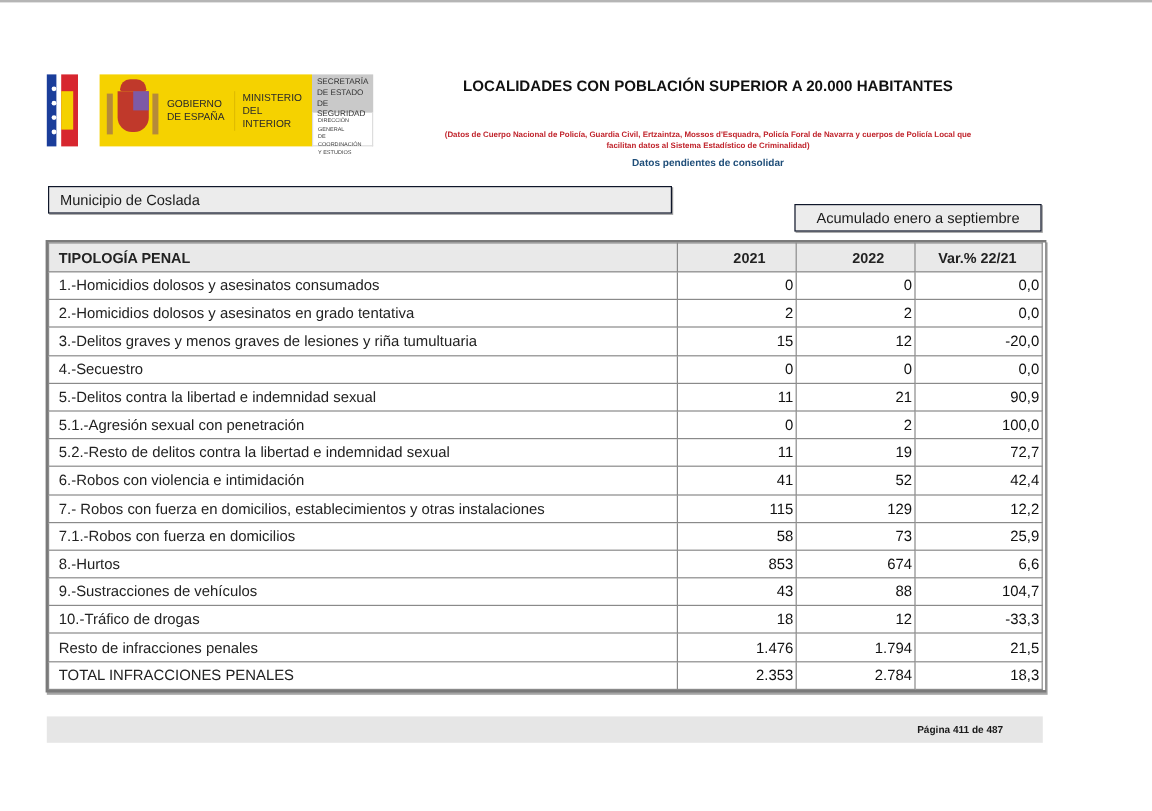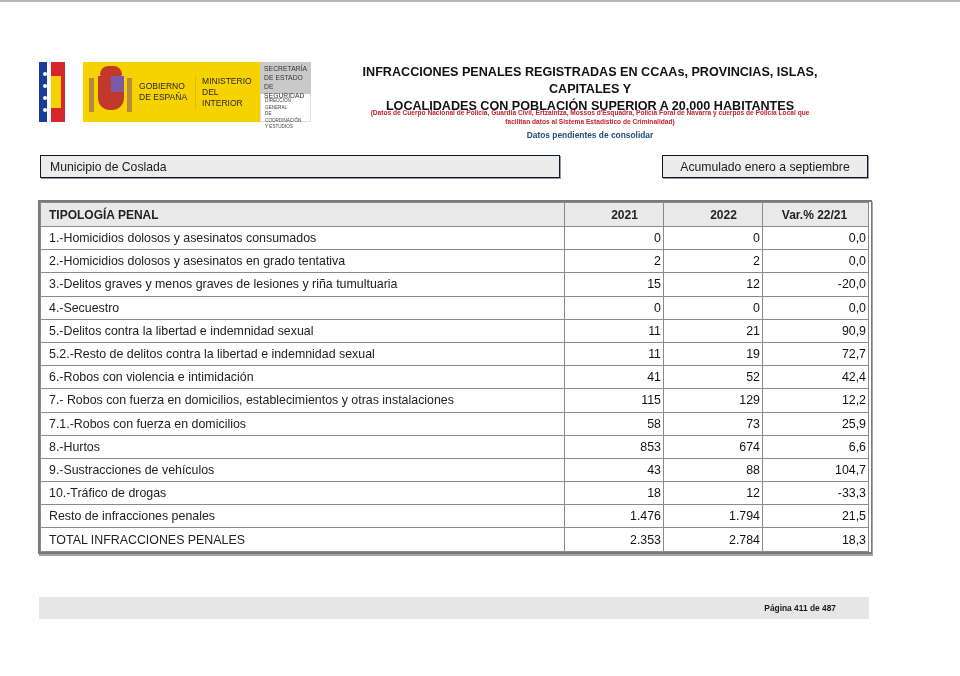--- a/index.html
+++ b/index.html
@@ -30,21 +30,21 @@
     .logo .sec .sec-bot { background: #ffffff; height: 28px; font-size: 4.6px; line-height: 6.5px; padding: 4px 4px; box-sizing: border-box; color: #444; text-transform: uppercase; border: 1px solid #ddd; border-top: none; }
 
     
     .title { position: absolute; left: 330px; top: 64px; width: 520px; text-align: center; font-weight: bold; font-size: 12.6px; line-height: 17px; color: #111; }
     .subtitle { position: absolute; left: 330px; top: 108px; width: 520px; text-align: center; font-weight: bold; font-size: 6.6px; line-height: 9px; color: #c0242c; }
     .pending { position: absolute; left: 330px; top: 130px; width: 520px; text-align: center; font-weight: bold; font-size: 8.4px; color: #1f4e79; }
 
     
     .box { position: absolute; background: #ececec; border: 1px solid #0f172a; box-shadow: 1px 1px 0 #999; font-size: 12.2px; display: flex; align-items: center; box-sizing: border-box; color: #1a1a1a; }
     .box-muni { left: 40px; top: 155px; width: 520px; height: 23px; padding-left: 9px; }
-    .box-acum { left: 662px; top: 155px; width: 206px; height: 23px; justify-content: center; }
+    .box-acum { left: 662px; top: 170px; width: 206px; height: 23px; justify-content: center; }
 
     
     .table-wrap { position: absolute; left: 38px; top: 200px; width: 831px; border: 2px solid #7a7a7a; border-right-width: 1px; box-shadow: 1px 2px 0 #a5a5a5; }
     table { border-collapse: collapse; width: 829px; font-size: 12.4px; }
     th, td { border: 1px solid #8a8a8a; height: 22px; padding: 0 2px 0 0; box-sizing: border-box; }
     thead th { background: #e9e9e9; font-weight: bold; height: 24px; font-size: 12px; color: #222; }
     th.c-name { text-align: left; padding-left: 8px; width: 524px; }
     th.c-num { text-align: center; width: 99px; padding-left: 23px; }
     th.c-var { text-align: center; width: 106px; }
     td.c-name { text-align: left; padding-left: 8px; color: #222; }
@@ -93,21 +93,20 @@
     </div>
     <div class="sec-bot">
       <div>DIRECCIÓN GENERAL</div>
       <div>DE COORDINACIÓN</div>
       <div>Y ESTUDIOS</div>
     </div>
   </div>
 </div>
 
 <div class="title">
-  <div>INFRACCIONES PENALES REGISTRADAS EN CCAAs, PROVINCIAS, ISLAS, CAPITALES Y</div>
   <div>LOCALIDADES CON POBLACIÓN SUPERIOR A 20.000 HABITANTES</div>
 </div>
 <div class="subtitle">
   <div>(Datos de Cuerpo Nacional de Policía, Guardia Civil, Ertzaintza, Mossos d'Esquadra, Policía Foral de Navarra y cuerpos de Policía Local que</div>
   <div>facilitan datos al Sistema Estadístico de Criminalidad)</div>
 </div>
 <div class="pending">Datos pendientes de consolidar</div>
 
 <div class="box box-muni">Municipio de Coslada</div>
 <div class="box box-acum">Acumulado enero a septiembre</div>
@@ -147,20 +146,26 @@
           <td class="c-num">0</td>
           <td class="c-var">0,0</td>
         </tr>
         <tr>
           <td class="c-name">5.-Delitos contra la libertad e indemnidad sexual</td>
           <td class="c-num">11</td>
           <td class="c-num">21</td>
           <td class="c-var">90,9</td>
         </tr>
         <tr>
+          <td class="c-name">5.1.-Agresión sexual con penetración</td>
+          <td class="c-num">0</td>
+          <td class="c-num">2</td>
+          <td class="c-var">100,0</td>
+        </tr>
+        <tr>
           <td class="c-name">5.2.-Resto de delitos contra la libertad e indemnidad sexual</td>
           <td class="c-num">11</td>
           <td class="c-num">19</td>
           <td class="c-var">72,7</td>
         </tr>
         <tr>
           <td class="c-name">6.-Robos con violencia e intimidación</td>
           <td class="c-num">41</td>
           <td class="c-num">52</td>
           <td class="c-var">42,4</td>

